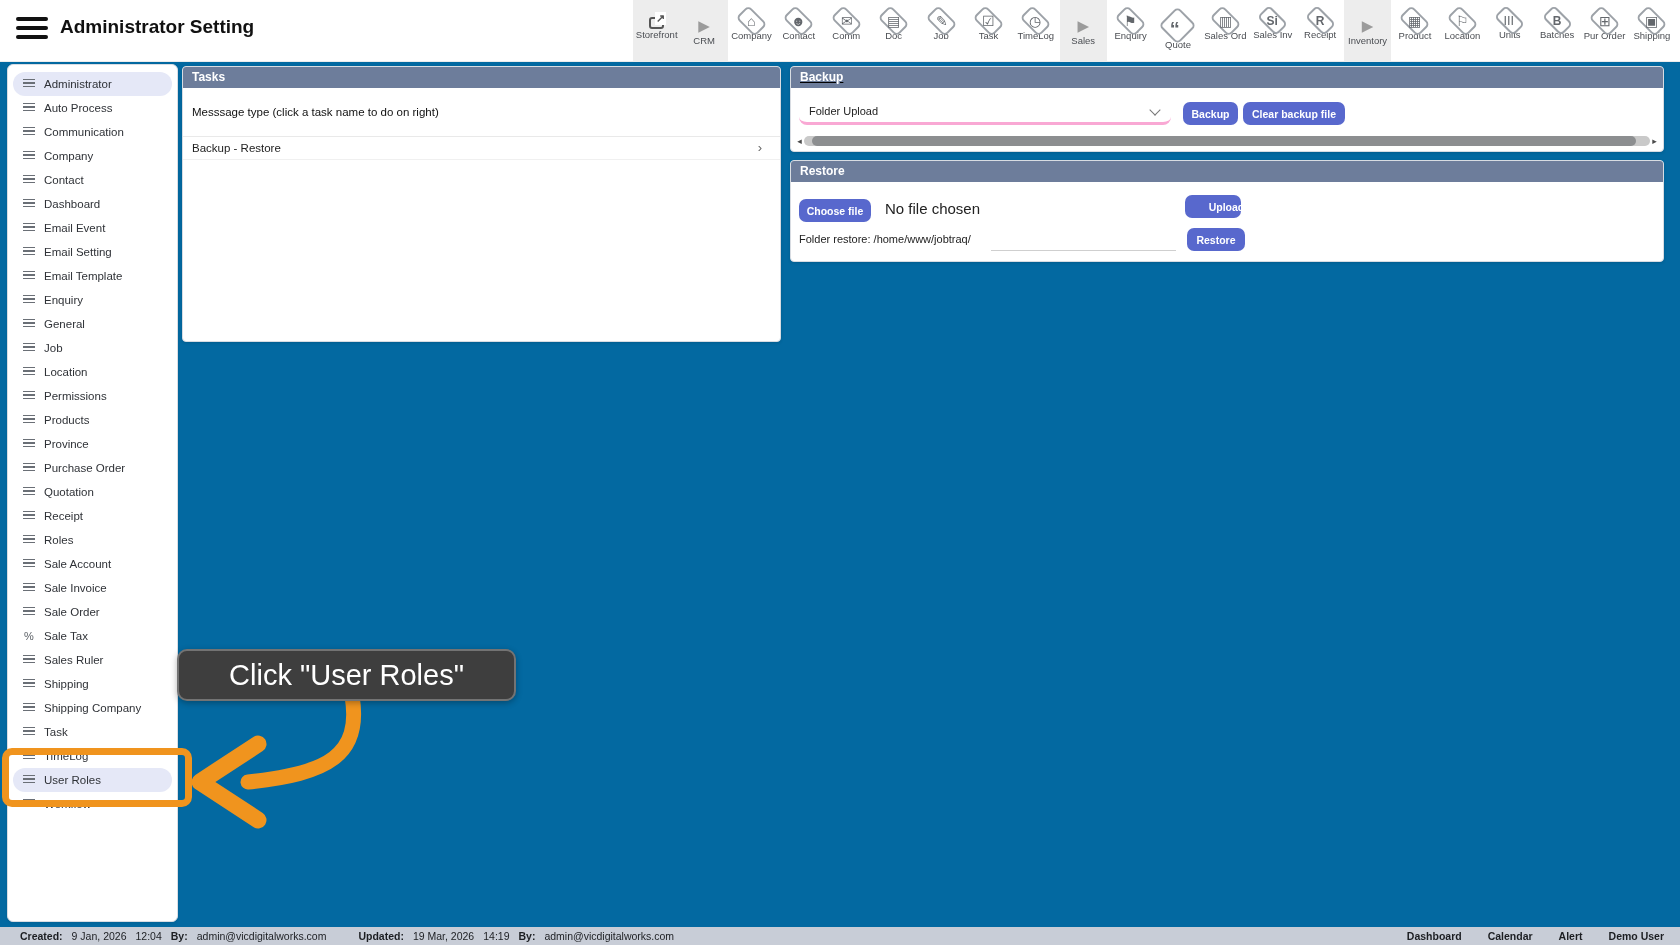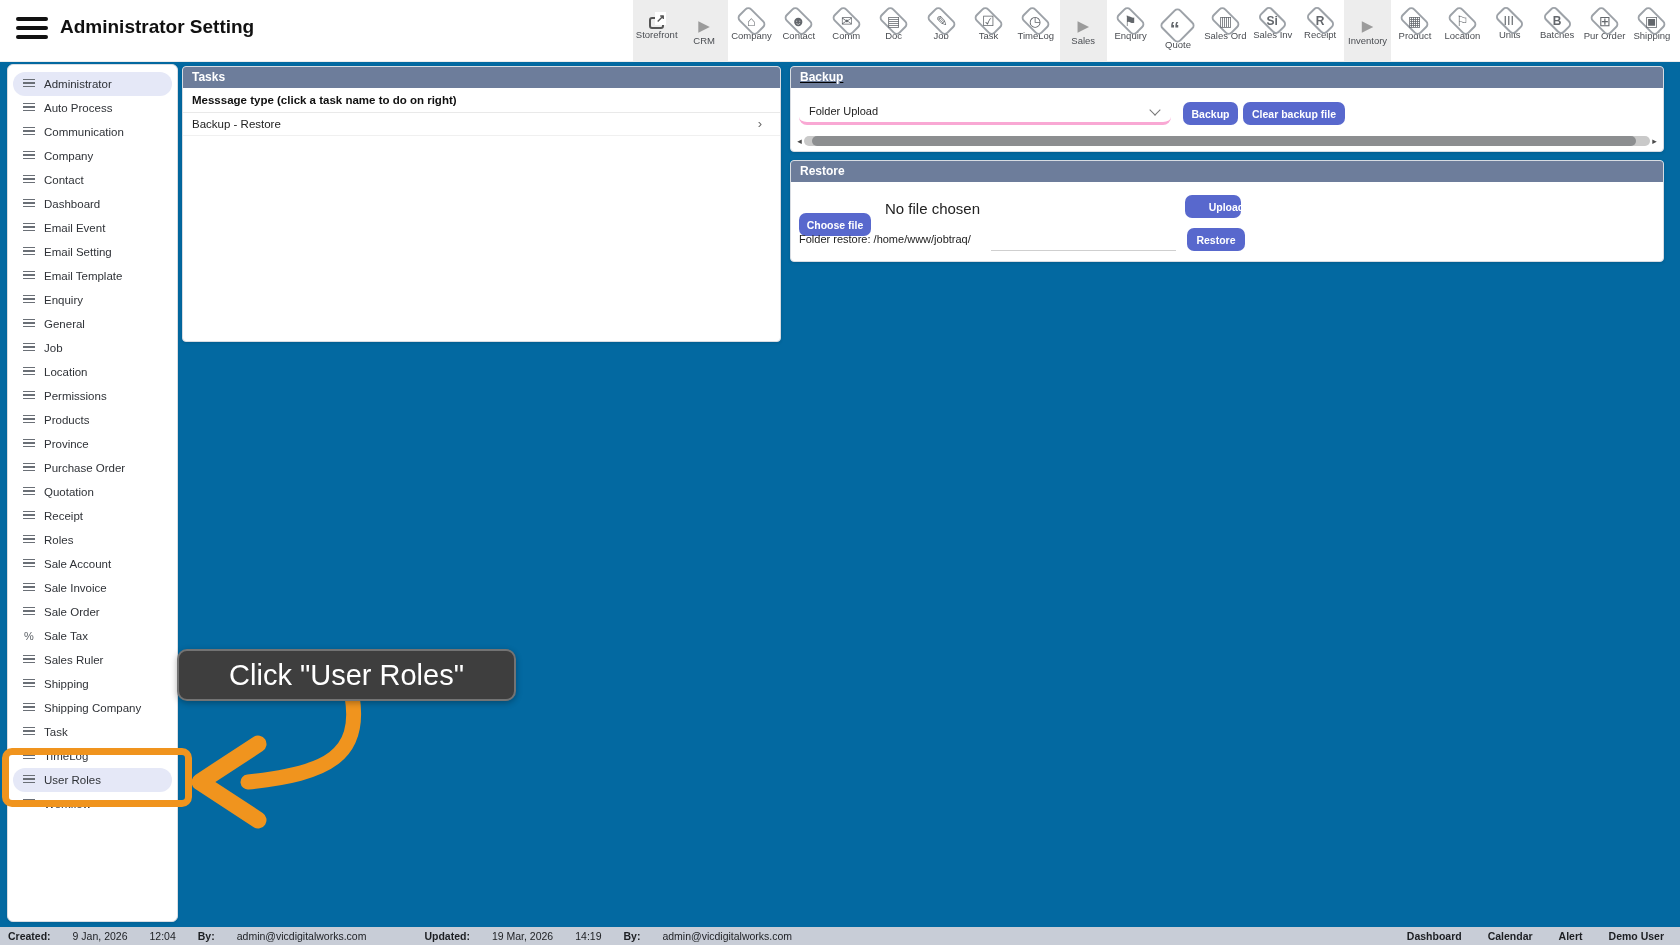--- a/index.html
+++ b/index.html
@@ -43,21 +43,21 @@
         background-image:repeating-linear-gradient(to bottom,#6a6f76 0 1.4px,transparent 1.4px 3.4px); }
   .pc { width:12px; flex:0 0 12px; font-size:11px; color:#5b6066; text-align:center; }
 
   
   .panel { position:absolute; background:#fff; border:1px solid #d8dce2; border-radius:4px;
            box-shadow:0 1px 3px rgba(0,0,0,.12); }
   .phead { height:21px; background:#6d7d9b; color:#fff; font-size:12px; font-weight:bold;
            line-height:21px; padding-left:9px; border-radius:3px 3px 0 0; }
 
   .tasks { left:182px; top:66px; width:599px; height:276px; }
-  .tsub { font-size:11.5px; font-weight:bold; color:#111; padding:6px 9px; border-bottom:1px solid #e9e9e9; }
+  .tsub { font-size:11.5px; font-weight:normal; color:#111; padding:18px 9px; border-bottom:1px solid #e9e9e9; }
   .trow { position:relative; font-size:11.5px; color:#222; padding:5px 24px 5px 9px;
           border-bottom:1px solid #f0f0f0; cursor:pointer; }
   .trow .chev { position:absolute; right:18px; top:3px; color:#666; font-size:13px; }
 
   .backup { left:790px; top:66px; width:874px; height:86px;text-decoration:underline; }
   .bk-select { position:absolute; left:8px; top:32px; width:372px; height:26px;
                border-bottom:3px solid #f9a8d4; border-radius:0 0 8px 8px; font-size:11px; color:#222;
                display:flex; align-items:center; padding:0 10px; cursor:pointer; }
   .sel-chev { position:absolute; right:12px; top:7px; width:8px; height:8px;
               border-right:1.6px solid #777; border-bottom:1.6px solid #777; transform:rotate(45deg); }
@@ -67,42 +67,42 @@
   .btn-backup { left:392px; top:35px; width:55px; height:23px; }
   .btn-clear  { left:452px; top:35px; width:102px; height:23px; }
   .hscroll { position:absolute; left:4px; right:4px; bottom:4px; height:12px; display:flex;
              align-items:center; cursor:pointer; }
   .hs-arrow { width:9px; font-size:9px; color:#4a4a4a; line-height:12px; text-align:center; }
   .hs-track { flex:1; height:10px; background:#c9c9c9; border-radius:5px; position:relative; }
   .hs-thumb { position:absolute; left:8px; right:14px; top:0; height:10px; background:#8c8e90;
               border-radius:5px; }
 
   .restore { left:790px; top:160px; width:874px; height:102px; }
-  .btn-choose  { left:8px;  top:52px; width:72px; height:23px; }
+  .btn-choose  { left:8px;  top:38px; width:72px; height:23px; }
   .btn-upload  { left:394px; top:34px; width:56px; height:23px;padding-left:27px; }
   .btn-restore { left:396px; top:67px; width:58px; height:23px; }
   .no-file { position:absolute; left:94px; top:39px; font-size:15px; color:#222; }
   .fr-label { position:absolute; left:8px; top:72px; font-size:11px; color:#222; }
   .fr-input { position:absolute; left:200px; top:72px; width:185px; height:18px; border:none;
               border-bottom:1px solid #cfcfcf; outline:none; font-size:11px; background:transparent; }
 
   
   .tooltip { position:absolute; left:177px; top:649px; width:339px; height:52px; background:#3e3e3e;
              border:2px solid rgba(255,255,255,.28); border-radius:10px; color:#fff; font-size:29px;
              display:flex; align-items:center; justify-content:center; white-space:nowrap;
              box-shadow:0 2px 6px rgba(0,0,0,.3); z-index:30; }
   .hl-rect { position:absolute; left:2px; top:748px; width:190px; height:59px;
              border:7px solid #f0941e; border-radius:10px; z-index:25; }
   .arrow-svg { position:absolute; left:150px; top:640px; width:420px; height:210px; z-index:28;
                pointer-events:none; }
 
   
   .statusbar { position:absolute; left:0; bottom:0; width:1680px; height:18px; background:#c8cdd7;
                display:flex; align-items:center; font-size:10.5px; color:#1c1e22; }
-  .sb-left { padding-left:8px; display:flex; gap:22px; white-space:nowrap; }
+  .sb-left { padding-left:20px; display:flex; gap:9px; white-space:nowrap; }
   .sb-left b { font-weight:bold; }
   .sb-left .gap { width:14px; }
   .sb-right { margin-left:auto; display:flex; gap:26px; padding-right:16px; font-weight:bold; }
   .sb-link { cursor:pointer; white-space:nowrap; }
 </style>
 </head>
 <body>
 
 <div class="screen">
 

